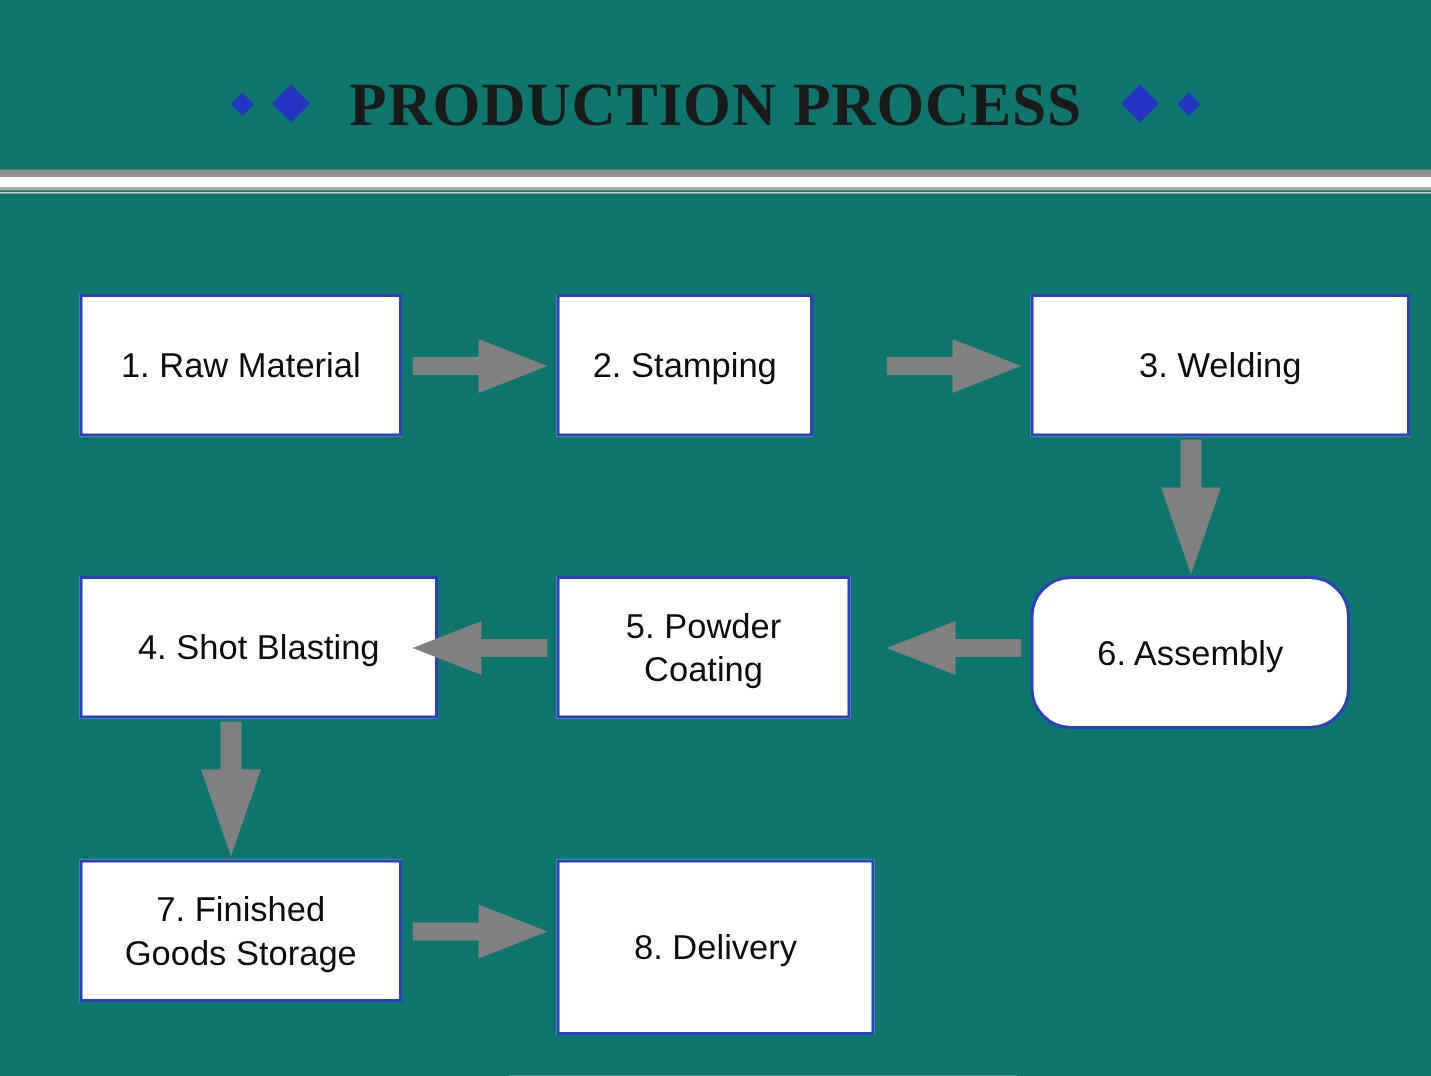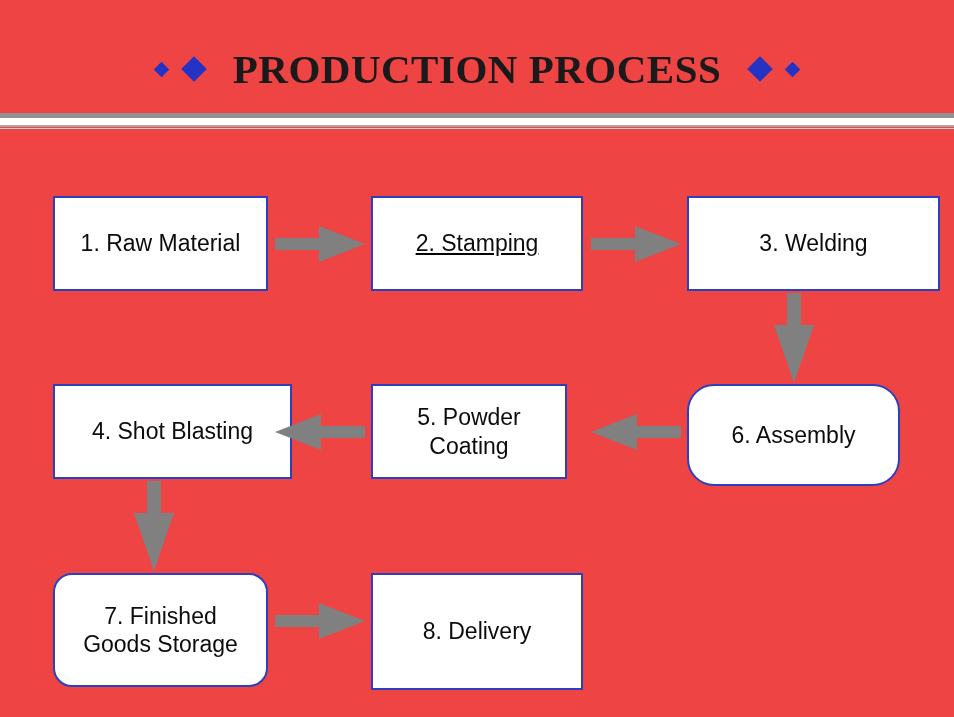--- a/index.html
+++ b/index.html
@@ -10,21 +10,21 @@
     width: 954px;
     height: 717px;
     background: #ffffff;
     font-family: "Liberation Sans", sans-serif;
     overflow: hidden;
   }
   #slide {
     position: relative;
     width: 954px;
     height: 717px;
-    background: #ef4444;
+    background: #0f766e;
   }
 
   
   .title-row {
     position: absolute;
     left: 0;
     top: 38px;
     width: 954px;
     height: 62px;
     display: flex;
@@ -132,42 +132,42 @@
 
   <div class="rule-thick"></div>
   <div class="rule-gap"></div>
   <div class="rule-thin"></div>
   <div class="rule-thin2"></div>
 
   <div class="pbox" style="left:53px; top:196px; width:215px; height:95px;">
     <span class="label">1. Raw Material</span>
   </div>
 
-  <div class="pbox" style="left:371px; top:196px; width:212px; height:95px;text-decoration:underline;">
+  <div class="pbox" style="left:371px; top:196px; width:171px; height:95px;">
     <span class="label">2. Stamping</span>
   </div>
 
   <div class="pbox" style="left:687px; top:196px; width:253px; height:95px;">
     <span class="label">3. Welding</span>
   </div>
 
   <div class="pbox" style="left:53px; top:384px; width:239px; height:95px;align-items:center;">
     <span class="label">4. Shot Blasting</span>
   </div>
 
   <div class="pbox" style="left:371px; top:384px; width:196px; height:95px;">
     <span class="label">5. Powder
 Coating</span>
   </div>
 
   <div class="pbox" style="left:687px; top:384px; width:213px; height:102px;border-radius:27px;">
     <span class="label">6. Assembly</span>
   </div>
 
-  <div class="pbox" style="left:53px; top:573px; width:215px; height:114px;border-radius:19px;">
+  <div class="pbox" style="left:53px; top:573px; width:215px; height:95px;">
     <span class="label">7. Finished
 Goods Storage</span>
   </div>
 
   <div class="pbox" style="left:371px; top:573px; width:212px; height:117px;">
     <span class="label">8. Delivery</span>
   </div>
 
   <div class="arrow" style="left:275px; top:222px;">
     <svg width="90" height="44" viewBox="0 0 90 44">

